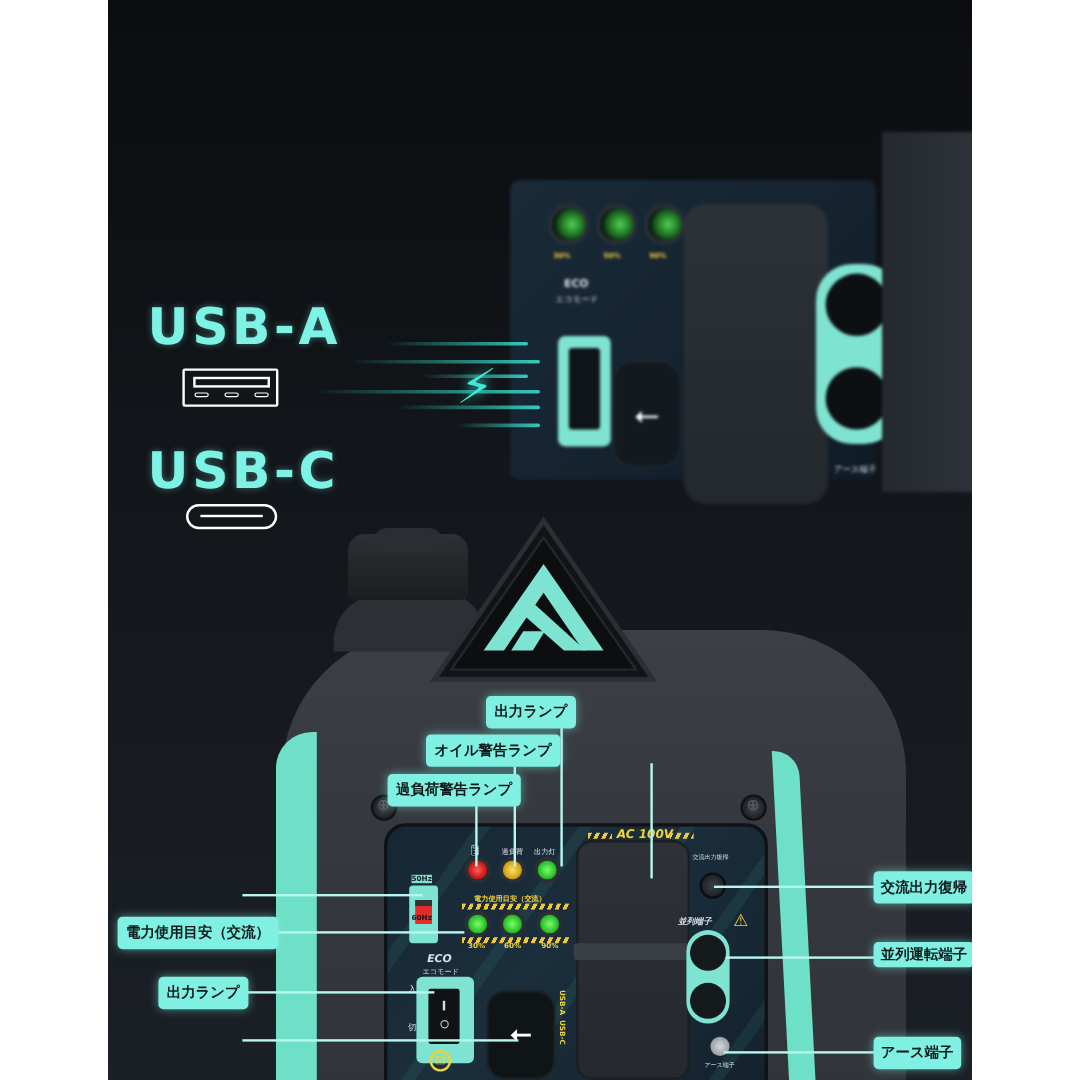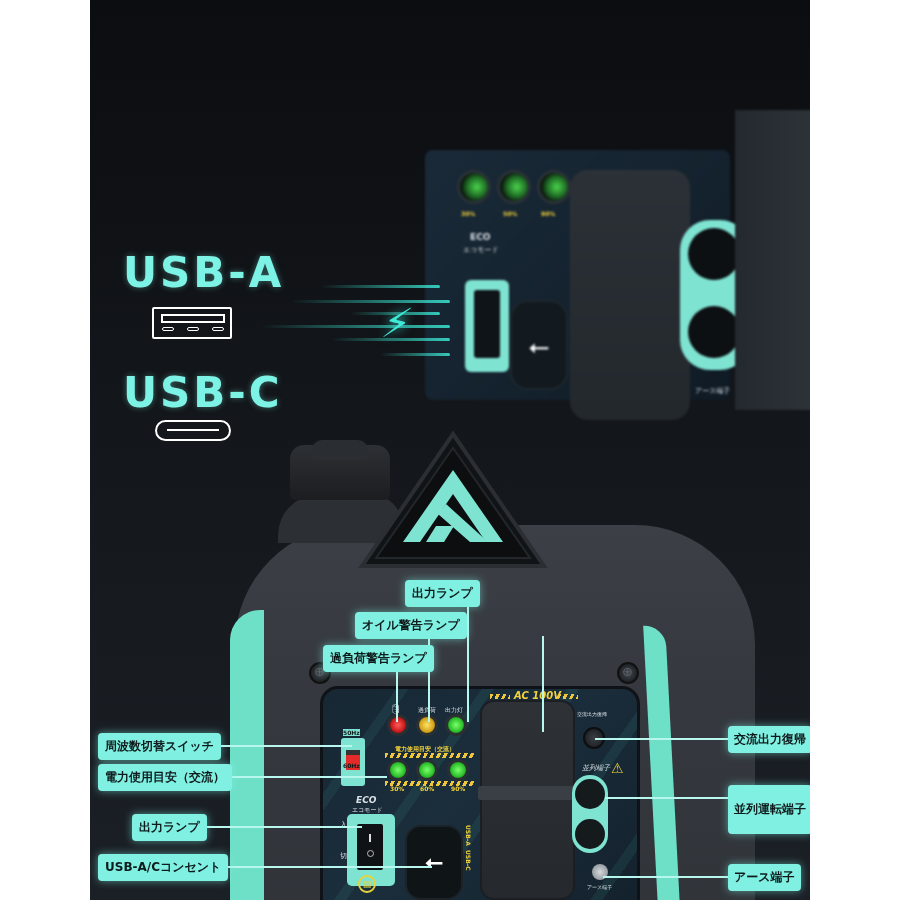--- a/index.html
+++ b/index.html
@@ -236,21 +236,21 @@
   </div>
   <div class="tiny yellow" style="left:375px;top:825px;writing-mode:vertical-rl;font-size:6px;">USB-A</div>
   <div class="tiny yellow" style="left:375px;top:850px;writing-mode:vertical-rl;font-size:6px;">USB-C</div>
 
   <div class="ac-cover" style="left:390px;">
       <div class="lip"></div>
     </div>
 
   <div class="tiny" style="left:487px;top:711px;font-size:5px;">交流出力復帰</div>
   <div class="reset-btn" style="left:493px;"></div>
-  <div class="tiny" style="left:492px;top:763px;font-size:7px;font-weight:normal;font-style:italic;">並列端子</div>
+  <div class="tiny" style="left:475px;top:763px;font-size:7px;font-weight:bold;font-style:italic;">並列端子</div>
   <div class="warn" style="left:521px;">⚠</div>
   <div class="parallel" style="left:482px;">
     <span style="top:4px;"></span>
       <span style="top:44px;"></span>
   </div>
   <div class="earth" style="left:502px;"></div>
   <div class="tiny" style="left:497px;top:884px;font-size:5px;">アース端子</div>
 
   <div class="line v" style="left:377px;top:602px;height:120px;"></div>
   <div class="line v" style="left:338px;top:632px;height:90px;"></div>
@@ -260,21 +260,19 @@
   <div class="line h" style="left:112px;top:776px;width:185px;"></div>
   <div class="line h" style="left:112px;top:826px;width:160px;"></div>
   <div class="line h" style="left:112px;top:866px;width:230px;"></div>
   <div class="line h" style="left:505px;top:738px;width:135px;"></div>
   <div class="line h" style="left:515px;top:797px;width:130px;"></div>
   <div class="line h" style="left:513px;top:876px;width:132px;"></div>
 
   <div class="callout" style="left:315px;top:580px;">出力ランプ</div>
   <div class="callout" style="left:265px;top:612px;">オイル警告ランプ</div>
   <div class="callout" style="left:233px;top:645px;">過負荷警告ランプ</div>
-  <div class="callout" style="left:8px;top:733px;">周波数切替スイッチ</div>
   <div class="callout" style="left:8px;top:764px;">電力使用目安（交流）</div>
   <div class="callout" style="left:42px;top:814px;">出力ランプ</div>
-  <div class="callout" style="left:8px;top:854px;">USB-A/Cコンセント</div>
   <div class="callout" style="left:638px;top:726px;padding:5px 6px;">交流出力復帰</div>
-  <div class="callout" style="left:638px;top:785px;padding:16px 6px;">並列運転端子</div>
+  <div class="callout" style="left:638px;top:785px;padding:2px 6px;">並列運転端子</div>
   <div class="callout" style="left:638px;top:864px;padding:5px 6px;">アース端子</div>
 
 </div>
 
 </body></html>

